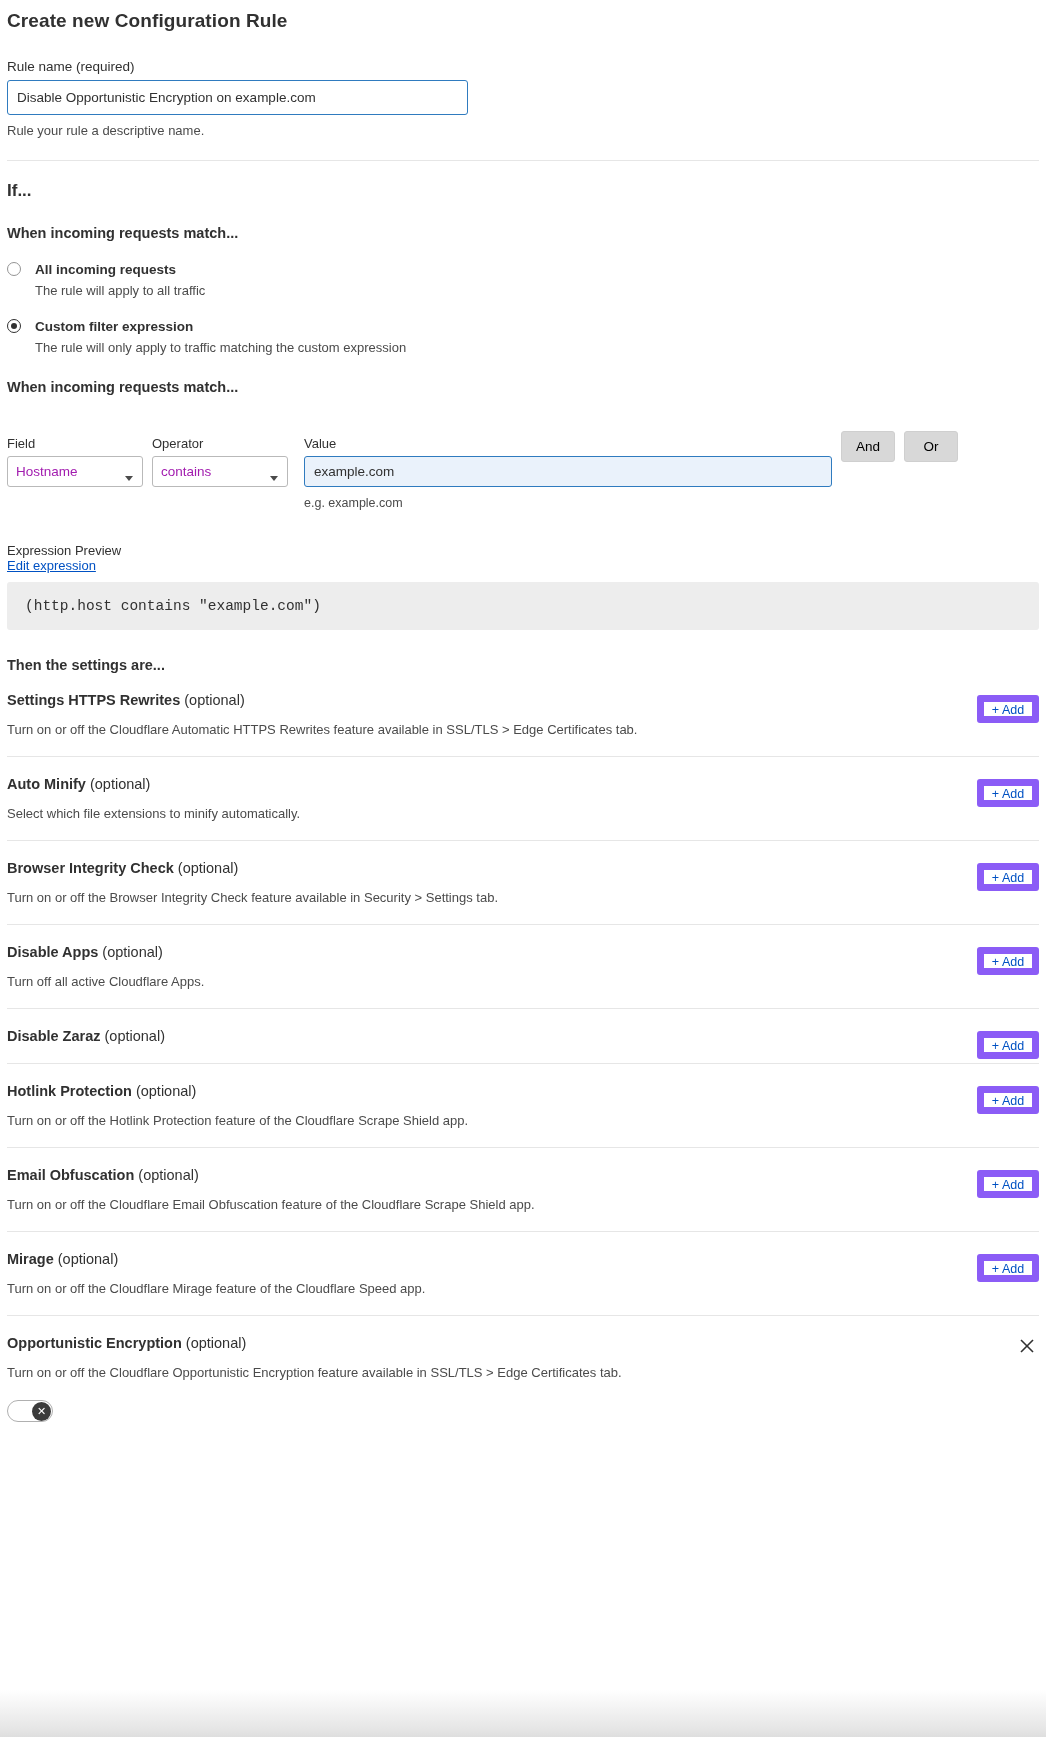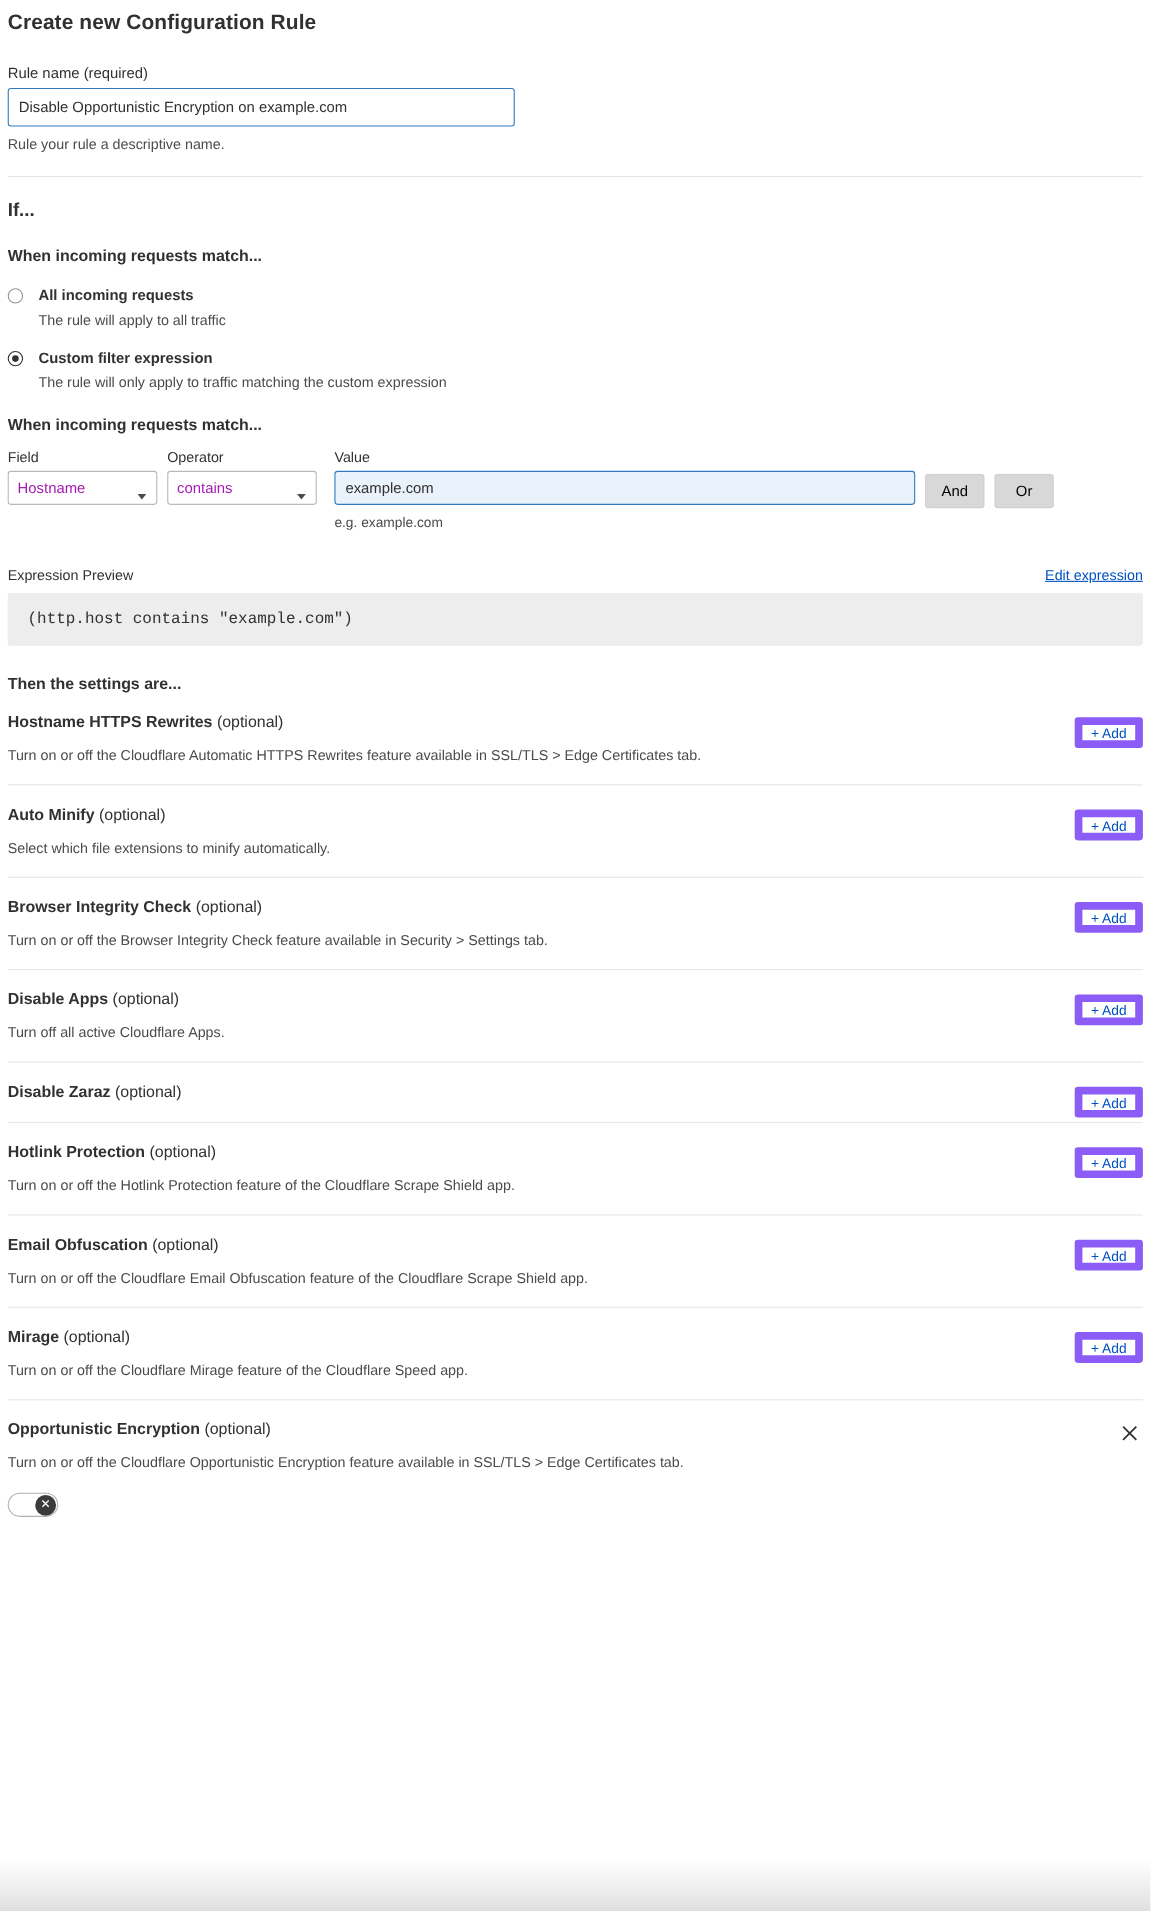--- a/index.html
+++ b/index.html
@@ -102,20 +102,21 @@
   .expr-row {
     display: flex;
     align-items: flex-start;
     margin-top: 13px;
     gap: 9px;
   }
   .col-label {
     font-size: 13px;
     color: #313131;
     margin-bottom: 5px;
+    margin-top: 28px;
   }
   select.sel {
     -webkit-appearance: none;
     appearance: none;
     height: 31px;
     border: 1px solid #b9b9b9;
     border-radius: 3px;
     background: #fff;
     font-size: 13.5px;
     font-family: "Liberation Sans", sans-serif;
@@ -162,20 +163,21 @@
     font-size: 13.5px;
     color: #000000;
     font-family: "Liberation Sans", sans-serif;
     cursor: pointer;
   }
   .expr-preview-row {
     display: flex;
     justify-content: space-between;
     align-items: baseline;
     margin-top: 33px;
+    flex-direction: column;
   }
   .expr-preview-label { font-size: 13px; color: #313131; }
   .edit-expr {
     font-size: 13px;
     color: #0051c3;
     text-decoration: underline;
     cursor: pointer;
   }
   .expr-box {
     margin-top: 9px;
@@ -334,21 +336,21 @@
     <span class="expr-preview-label">Expression Preview</span>
     <span class="edit-expr">Edit expression</span>
   </div>
 
   <div class="expr-box">(http.host contains "example.com")</div>
 
   <div class="then-h">Then the settings are...</div>
 
   <div class="setting">
     <div class="setting-name">
-      <span>Hostname HTTPS Rewrites</span>
+      <span>Settings HTTPS Rewrites</span>
       <span class="opt">(optional)</span>
     </div>
     <div class="setting-desc">Turn on or off the Cloudflare Automatic HTTPS Rewrites feature available in SSL/TLS &gt; Edge Certificates tab.</div>
     <button class="add-btn">+ Add</button>
   </div>
 
   <div class="setting">
     <div class="setting-name">
       <span>Auto Minify</span>
       <span class="opt">(optional)</span>

